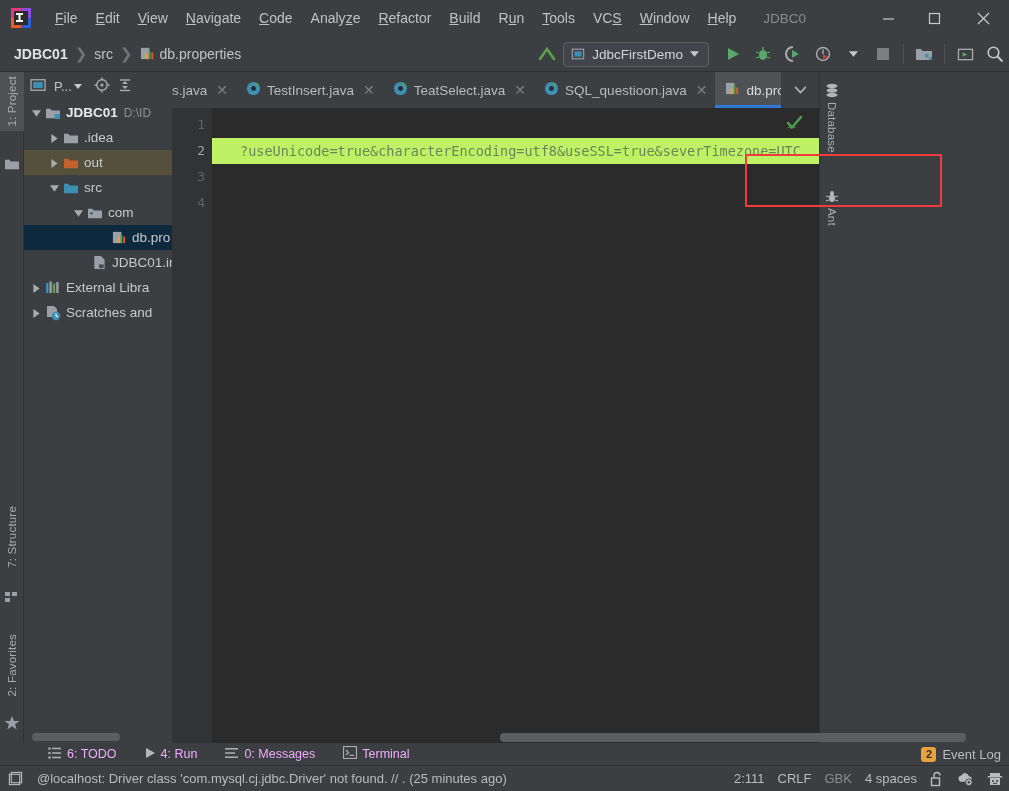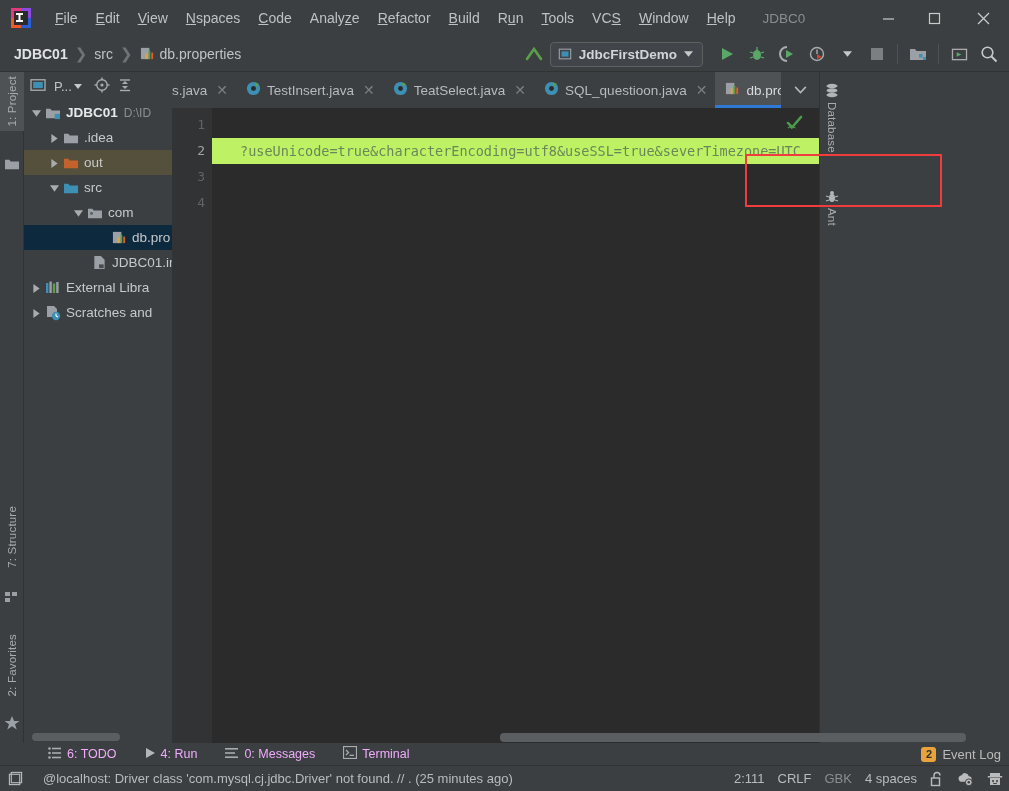--- a/index.html
+++ b/index.html
@@ -33,21 +33,21 @@
   .toolbar {
     position:absolute; left:0; top:36px; width:1009px; height:36px;
     background:#3c3f41; display:flex; align-items:center;
     border-bottom:1px solid #323232;
   }
   .crumbs { display:flex; align-items:center; margin-left:14px; }
   .crumb { font-size:14px; color:#c0c3c5; }
   .crumb.bold { font-weight:bold; color:#e0e2e4; }
   .crumb-sep { color:#6f7276; margin:0 7px; font-size:15px; }
   .crumb-icon { margin-right:5px; display:inline-flex; vertical-align:middle; }
-  .tb-right { position:absolute; right:0; top:0; height:36px; display:flex; align-items:center; gap:2px; padding-right:6px;font-weight:bold;}
+  .tb-right { position:absolute; right:0; top:0; height:36px; display:flex; align-items:center; gap:2px; }
   .arrow-up-green { margin-left:4px; }
   .runcfg {
     display:flex; align-items:center; gap:7px; height:25px; padding:0 9px 0 7px;
     border:1px solid #5e6060; border-radius:4px; background:#41454a; margin-right:8px;
   }
   .runcfg-label { font-size:13.5px; color:#d2d5d7; }
   .tb-btn { width:28px; height:28px; display:flex; align-items:center; justify-content:center; }
   .tb-sep { width:1px; height:20px; background:#4e5254; margin:0 4px; }
 
   
@@ -157,21 +157,21 @@
     width:15px; height:15px; border-radius:3px; background:#e8a33d; color:#33312c;
     font-size:11px; font-weight:bold; display:flex; align-items:center; justify-content:center;
   }
 
   
   .statusbar {
     position:absolute; left:0; bottom:0; width:1009px; height:26px;
     background:#3c3f41; display:flex; align-items:center;
     border-top:1px solid #323232;
   }
-  .sb-msg { font-size:13px; color:#b9bbbd; margin-left:20px; }
+  .sb-msg { font-size:13px; color:#b9bbbd; margin-left:14px; }
   .sb-right { position:absolute; right:6px; display:flex; align-items:center; gap:13px; }
   .sb-item { font-size:13px; color:#b9bbbd; }
   .sb-item.dim { color:#8b8e90; }
   .sb-ico { display:flex; align-items:center; }
 </style>
 </head>
 <body>
 
 <div class="app">
 
@@ -184,21 +184,21 @@
         <rect x="13" y="13" width="10" height="10" fill="#2a5fd6"></rect>
         <rect x="6" y="6" width="14" height="14" fill="#2b2b2b"></rect>
         <rect x="8" y="8" width="7" height="2" fill="#fff"></rect>
         <rect x="10.5" y="9" width="2" height="7" fill="#fff"></rect>
         <rect x="8" y="15" width="7" height="2" fill="#fff"></rect>
       </svg>
     </div>
     <div class="menu-item"><u>F</u><span>ile</span></div>
     <div class="menu-item"><u>E</u><span>dit</span></div>
     <div class="menu-item"><u>V</u><span>iew</span></div>
-    <div class="menu-item"><u>N</u><span>spaces</span></div>
+    <div class="menu-item"><u>N</u><span>avigate</span></div>
     <div class="menu-item"><u>C</u><span>ode</span></div>
     <div class="menu-item"><span>Analy</span><u>z</u><span>e</span></div>
     <div class="menu-item"><u>R</u><span>efactor</span></div>
     <div class="menu-item"><u>B</u><span>uild</span></div>
     <div class="menu-item"><span>R</span><u>u</u><span>n</span></div>
     <div class="menu-item"><u>T</u><span>ools</span></div>
     <div class="menu-item"><span>VC</span><u>S</u></div>
     <div class="menu-item"><u>W</u><span>indow</span></div>
     <div class="menu-item"><u>H</u><span>elp</span></div>
     <div class="proj-name">JDBC0</div>

